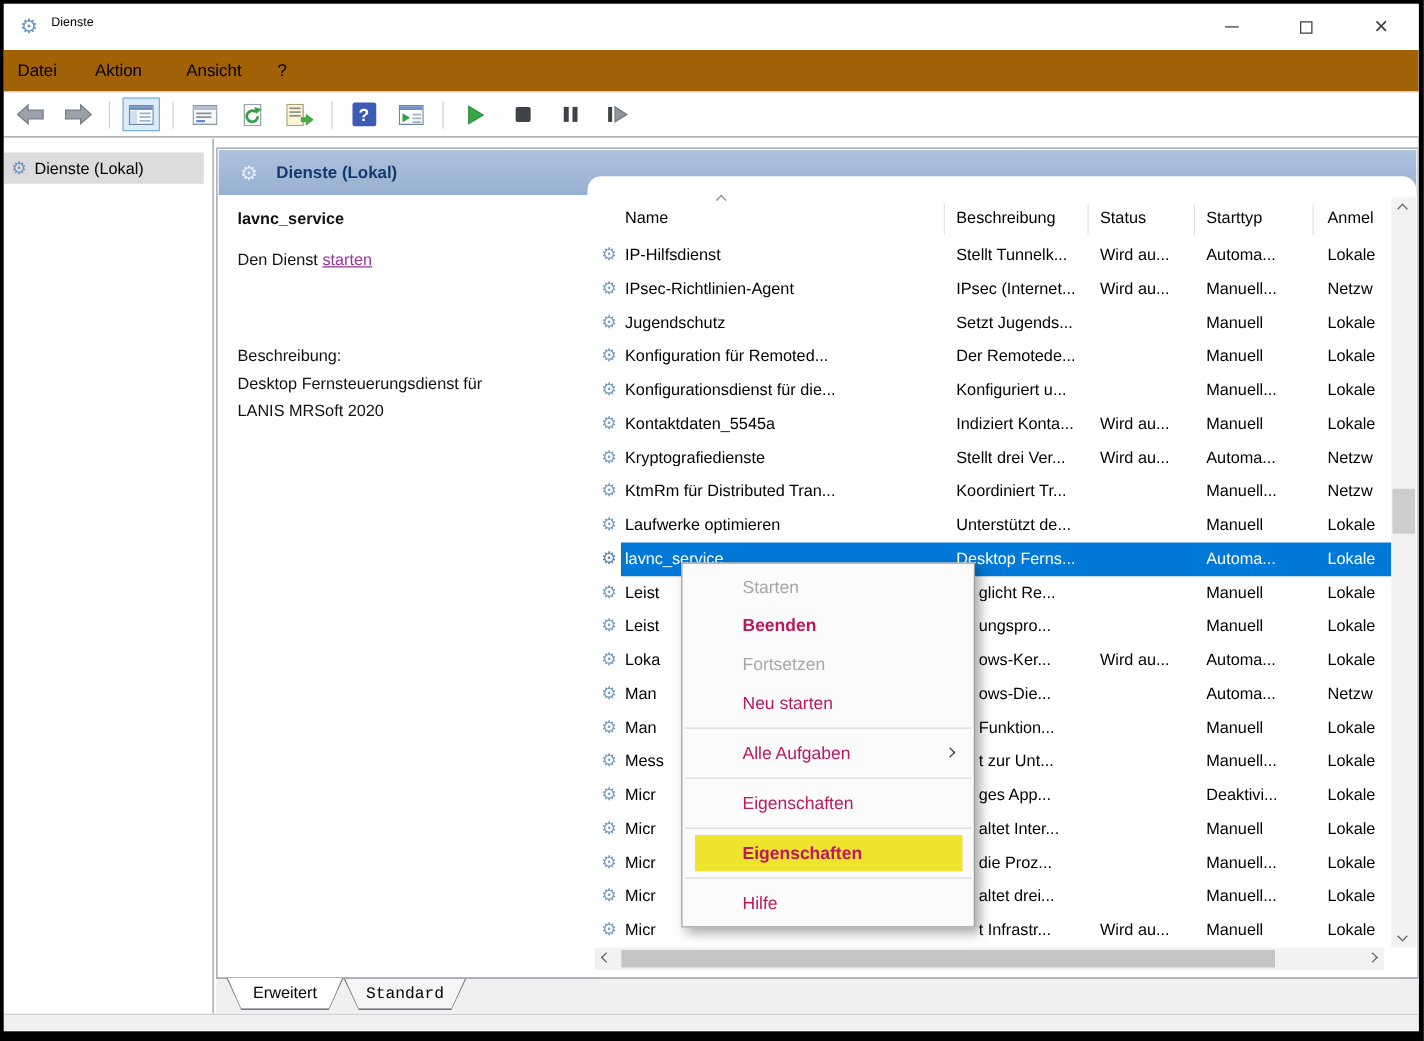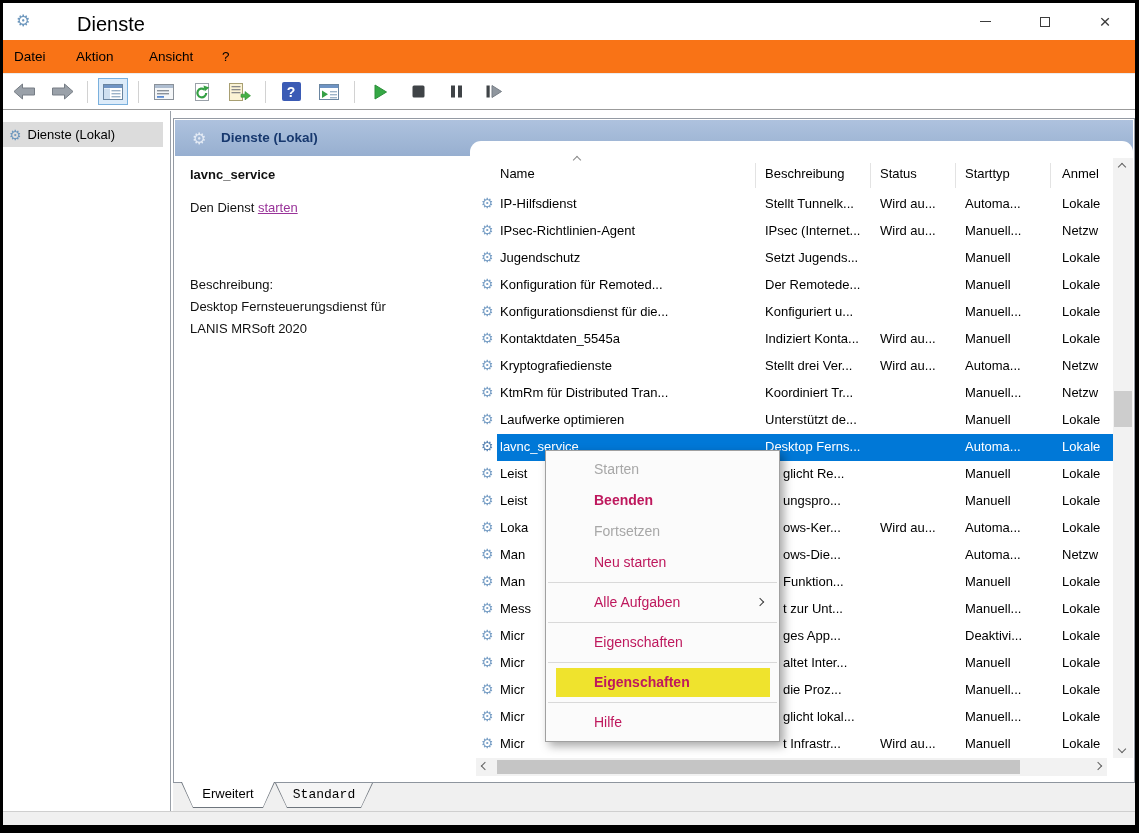--- a/index.html
+++ b/index.html
@@ -4,29 +4,29 @@
 <style>
   * { margin:0; padding:0; box-sizing:border-box; }
   html,body { background:#555; }
   body { font-family:"Liberation Sans","DejaVu Sans",sans-serif; }
   #screen { position:relative; width:1139px; height:833px; background:#000; }
   #win { position:absolute; left:3px; top:3px; width:1132px; height:822px; background:#fff; overflow:hidden; font-size:13px; color:#111; }
 
   
   .titlebar { position:absolute; left:0; top:0; width:100%; height:37px; background:#fff; }
   .title-gear { position:absolute; left:13px; top:8px; font-size:16px; color:#6d97bd; }
-  .title-text { position:absolute; left:38px; top:10px; font-size:20px; color:#000;margin-left:36px; }
+  .title-text { position:absolute; left:38px; top:10px; font-size:10px; color:#000; }
   .caption { position:absolute; right:0; top:0; height:37px; display:flex; }
   .cap-btn { width:60px; height:37px; display:flex; align-items:center; justify-content:center; color:#3c3c3c; }
   .min-glyph { width:11px; border-top:1.4px solid #3c3c3c; }
   .max-glyph { width:10px; height:10px; border:1.4px solid #3c3c3c; }
   .close-glyph { font-size:19px; line-height:19px; color:#3c3c3c; }
 
   
-  .menubar { position:absolute; left:0; top:37px; width:100%; height:34px; background:#f97316; border-bottom:1px solid #ececec; }
+  .menubar { position:absolute; left:0; top:37px; width:100%; height:34px; background:#a16207; border-bottom:1px solid #ececec; }
   .menu-item { position:absolute; top:7px; font-size:13.5px; color:#000; padding:2px 4px; }
 
   
   .toolbar { position:absolute; left:0; top:71px; width:100%; height:36px; background:#fff; border-bottom:1px solid #9b9b9b; display:flex; align-items:center; padding-left:6px; gap:8px; }
   .tb-btn { width:30px; height:27px; display:flex; align-items:center; justify-content:center; border:1px solid transparent; }
   .tb-btn.active { background:#dcebf9; border:1px solid #7ab0dd; }
   .tb-sep { width:1px; height:22px; background:#d2d2d2; margin:0 2px; }
   .help-box { width:19px; height:19px; background:#3b5bb5; color:#fff; font-weight:bold; font-size:14px; display:flex; align-items:center; justify-content:center; border-radius:2px; }
 
   
@@ -426,21 +426,21 @@
             <span class="cell c-icon">⚙</span>
             <span class="cell c-name">Micr</span>
             <span class="cell c-desc">die Proz...</span>
             <span class="cell c-status"></span>
             <span class="cell c-start">Manuell...</span>
             <span class="cell c-logon">Lokale</span>
           </div>
           <div class="row covered">
             <span class="cell c-icon">⚙</span>
             <span class="cell c-name">Micr</span>
-            <span class="cell c-desc">glicht lokal...</span>
+            <span class="cell c-desc">altet drei...</span>
             <span class="cell c-status"></span>
             <span class="cell c-start">Manuell...</span>
             <span class="cell c-logon">Lokale</span>
           </div>
           <div class="row covered">
             <span class="cell c-icon">⚙</span>
             <span class="cell c-name">Micr</span>
             <span class="cell c-desc">t Infrastr...</span>
             <span class="cell c-status">Wird au...</span>
             <span class="cell c-start">Manuell</span>

